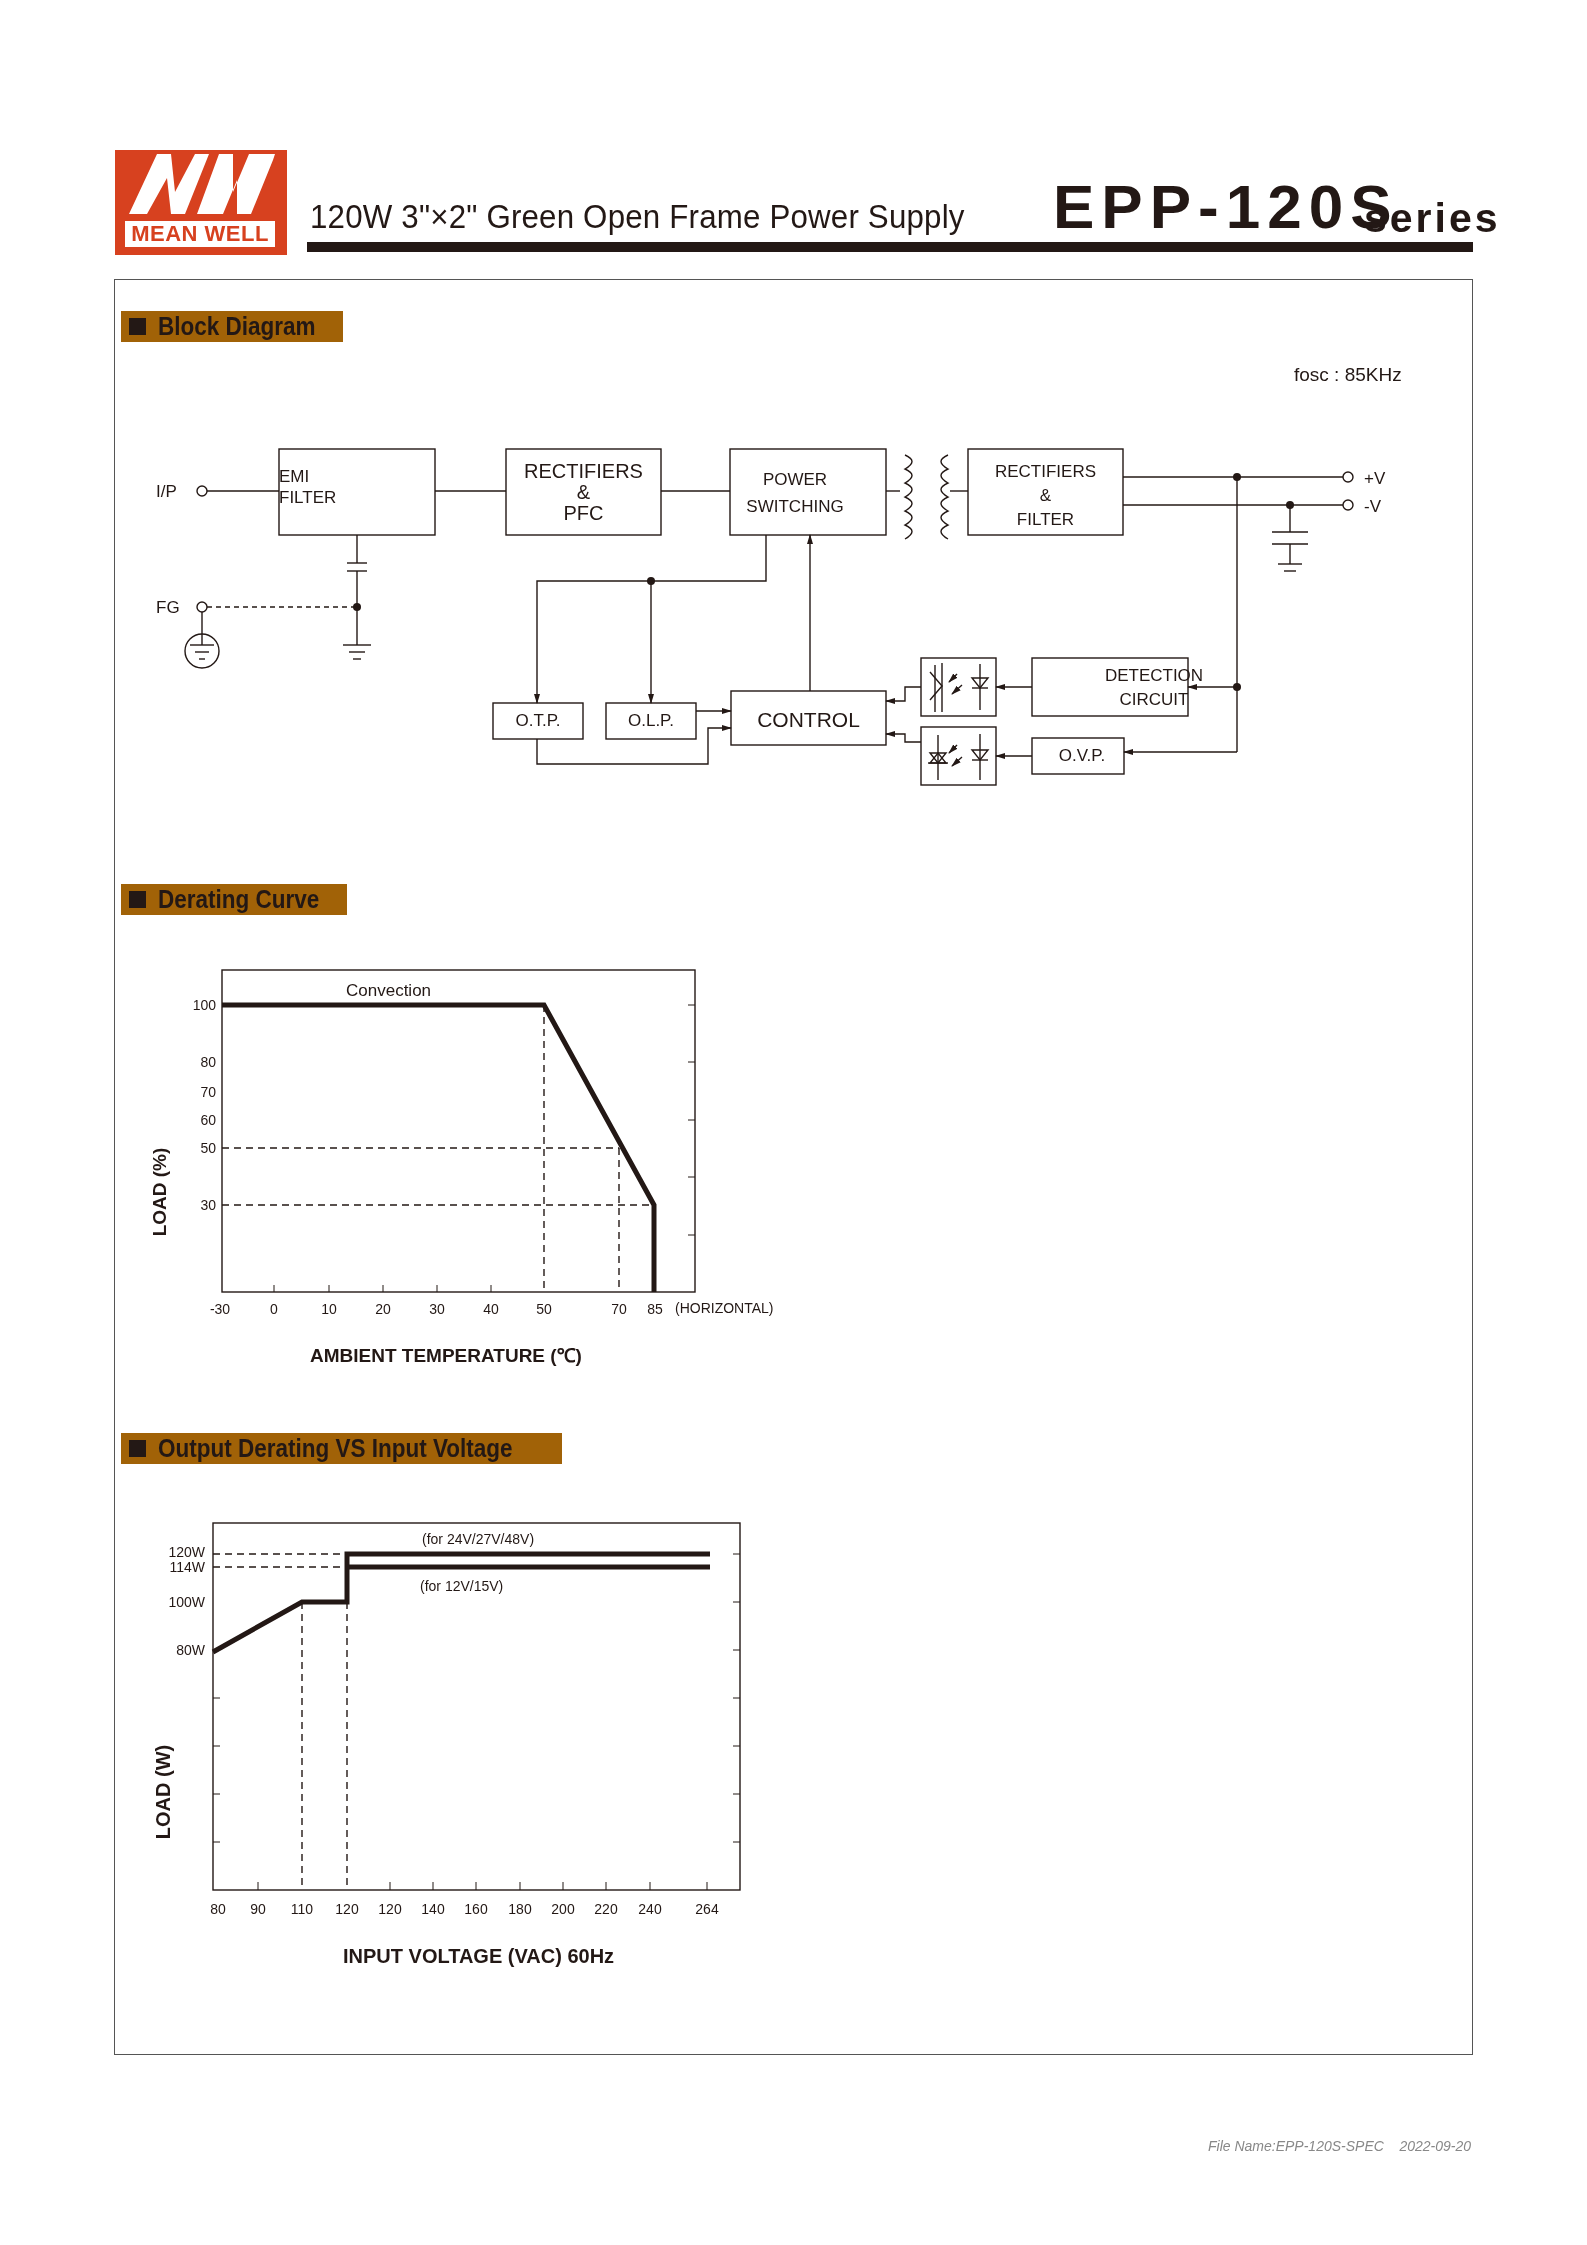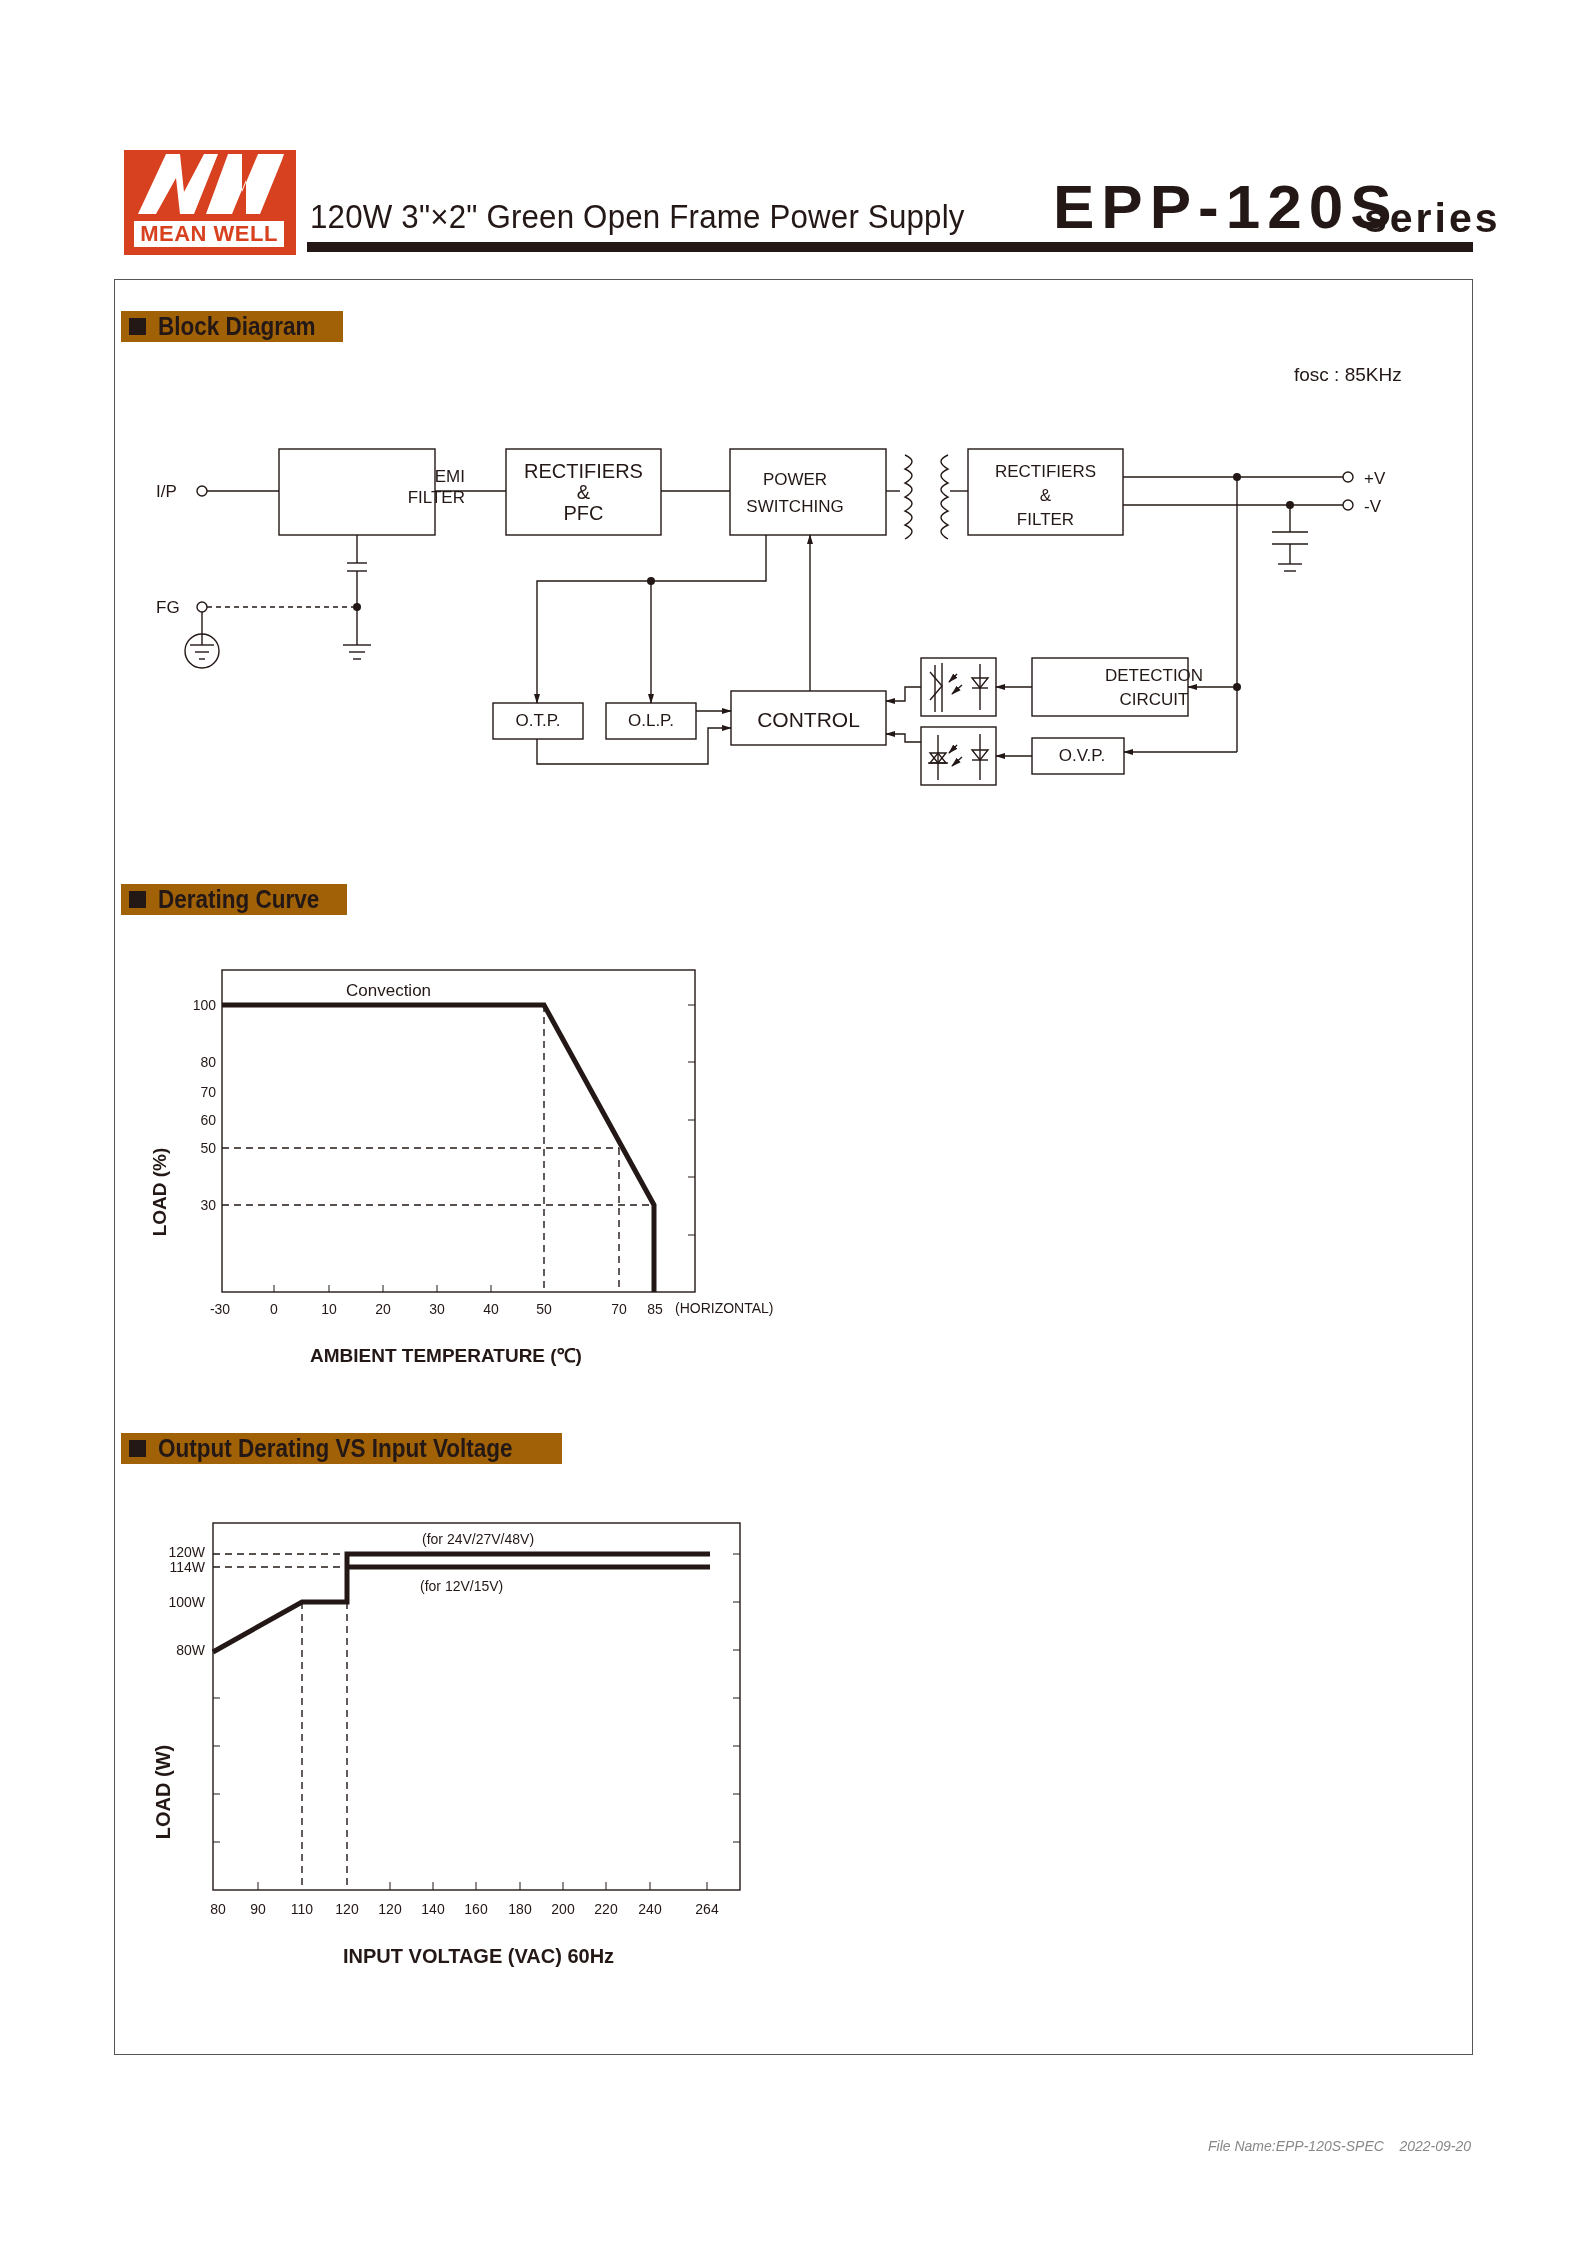--- a/index.html
+++ b/index.html
@@ -1,18 +1,18 @@
 <!DOCTYPE html>
 <html><head>
 <meta charset="utf-8">
 <style>
   html,body{margin:0;padding:0;background:#ffffff;}
   body{width:1587px;height:2245px;position:relative;overflow:hidden;font-family:"Liberation Sans",sans-serif;color:#231815;}
   .abs{position:absolute;}
-  .logo{left:115px;top:150px;width:172px;height:105px;background:#d7411f;margin-left:9px;}
+  .logo{left:115px;top:150px;width:172px;height:105px;background:#d7411f;}
   .logo .mw{position:absolute;left:10px;top:2px;width:152px;height:64px;}
   .logo .brand{position:absolute;left:10px;top:71px;width:150px;height:26px;background:#fff;color:#d7411f;font-weight:bold;font-size:22px;line-height:26px;text-align:center;letter-spacing:0.5px;}
   .subtitle{left:310px;top:196px;font-size:34px;line-height:40px;color:#231815;letter-spacing:0.2px;transform:scaleX(0.92);transform-origin:left top;white-space:nowrap;}
   .model{left:1053px;top:172px;font-size:62px;line-height:70px;font-weight:bold;letter-spacing:7px;white-space:nowrap;}
   .series{left:1364px;top:198px;font-size:41px;line-height:40px;font-weight:bold;letter-spacing:3px;white-space:nowrap;}
   .titlebar{left:307px;top:242px;width:1166px;height:10px;background:#231815;}
   .frame{left:114px;top:279px;width:1359px;height:1776px;border:1.5px solid #555;box-sizing:border-box;}
   .sec-head{height:31px;background:#a16207;display:flex;align-items:center;font-weight:bold;font-size:25px;color:#231815;white-space:nowrap;padding-right:10px;}
   .sec-head .sq{width:17px;height:17px;background:#231815;margin:0 12px 0 8px;display:inline-block;}
   .sec-head span.t{transform:scaleX(0.9);transform-origin:left center;display:inline-block;}
@@ -154,21 +154,21 @@
     <circle cx="651" cy="581" r="4"></circle>
     <circle cx="357" cy="607" r="4"></circle>
   </g>
 </svg>
 
 <div class="abs lbl" style="left:156px;top:482px;">I/P</div>
 <div class="abs lbl" style="left:156px;top:598px;">FG</div>
 <div class="abs lbl" style="left:1364px;top:469px;">+V</div>
 <div class="abs lbl" style="left:1364px;top:497px;">-V</div>
 
-<div class="abs" style="left:279px;top:466px;width:186px;text-align:right;font-size:17px;line-height:21px;">
+<div class="abs" style="left:279px;top:466px;width:186px;text-align:left;font-size:17px;line-height:21px;">
   <div>EMI</div>
   <div>FILTER</div>
 </div>
 <div class="abs" style="left:506px;top:461px;width:155px;text-align:center;font-size:20px;line-height:21px;">
   <div>RECTIFIERS</div>
   <div>&amp;</div>
   <div>PFC</div>
 </div>
 <div class="abs" style="left:730px;top:466px;width:130px;text-align:center;font-size:17px;line-height:27px;">
   <div>POWER</div>

